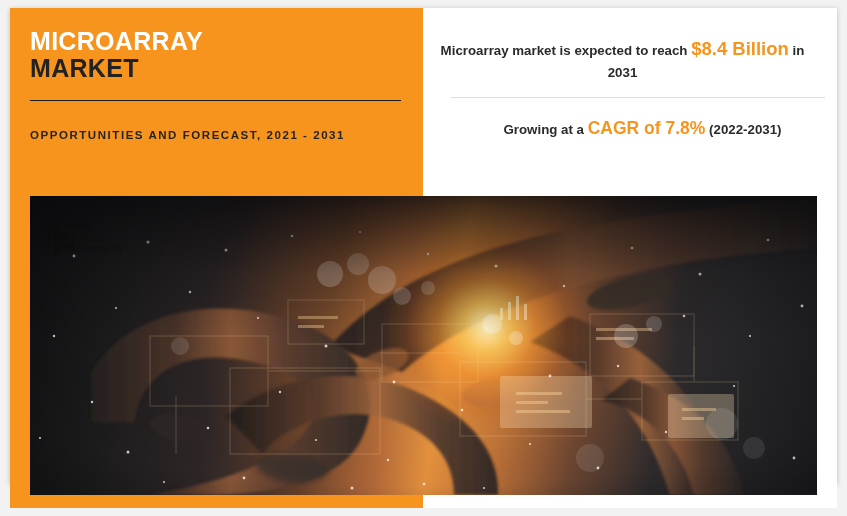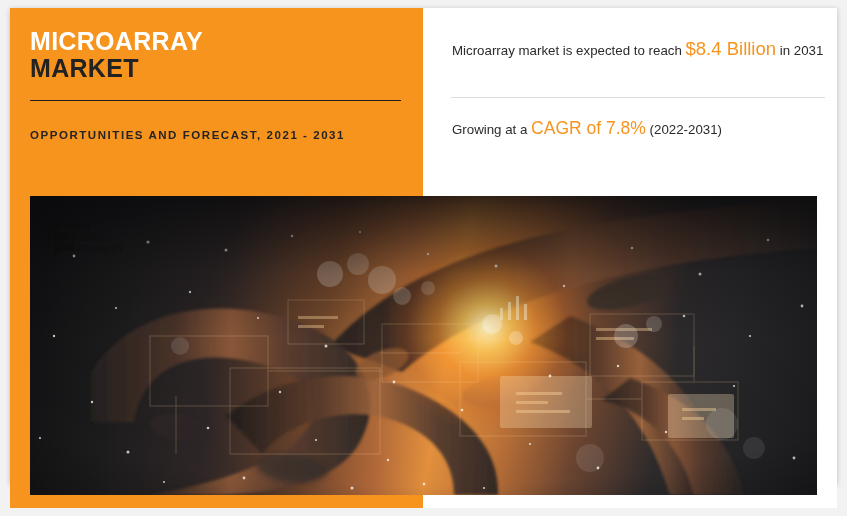--- a/index.html
+++ b/index.html
@@ -81,29 +81,30 @@
   .info-panel {
     position: absolute;
     left: 413px;
     top: 0px;
     width: 414px;
     height: 500px;
     background: #ffffff;
   }
   .stat {
     position: absolute;
-    left: 29px;
+    left: 12px;
     width: 375px;
     color: #2b2b2b;
     font-size: 13.3px;
-    font-weight: normal;
+    font-weight: bold;
     line-height: 1.45;
+    text-align: center;
   }
   .stat-reach { top: 28px; }
-  .stat-cagr  { top: 108px; font-size: 13.3px; }
+  .stat-cagr  { top: 108px; font-size: 13.3px; margin-left: 20px; }
   .accent-lg {
     color: #f7941e;
     font-size: 17.5px;
   }
   .accent-xl {
     color: #f7941e;
     font-size: 18.5px;
   }
   .info-rule {
     position: absolute;

